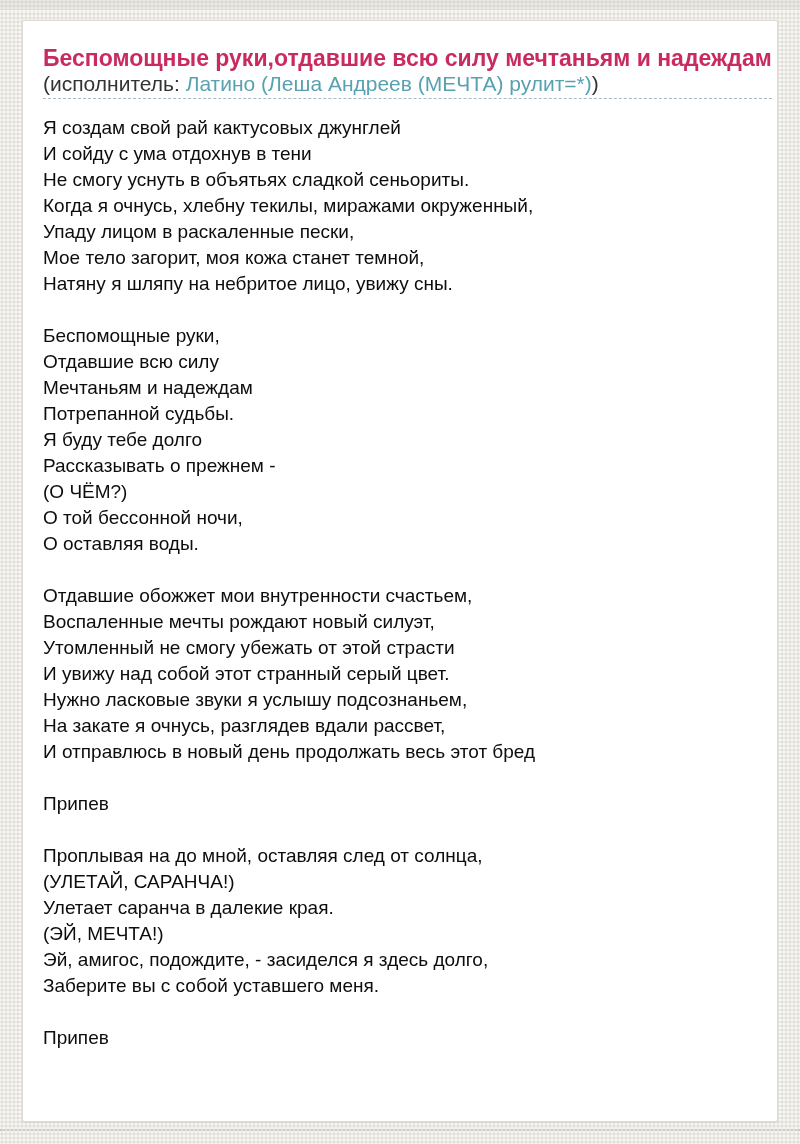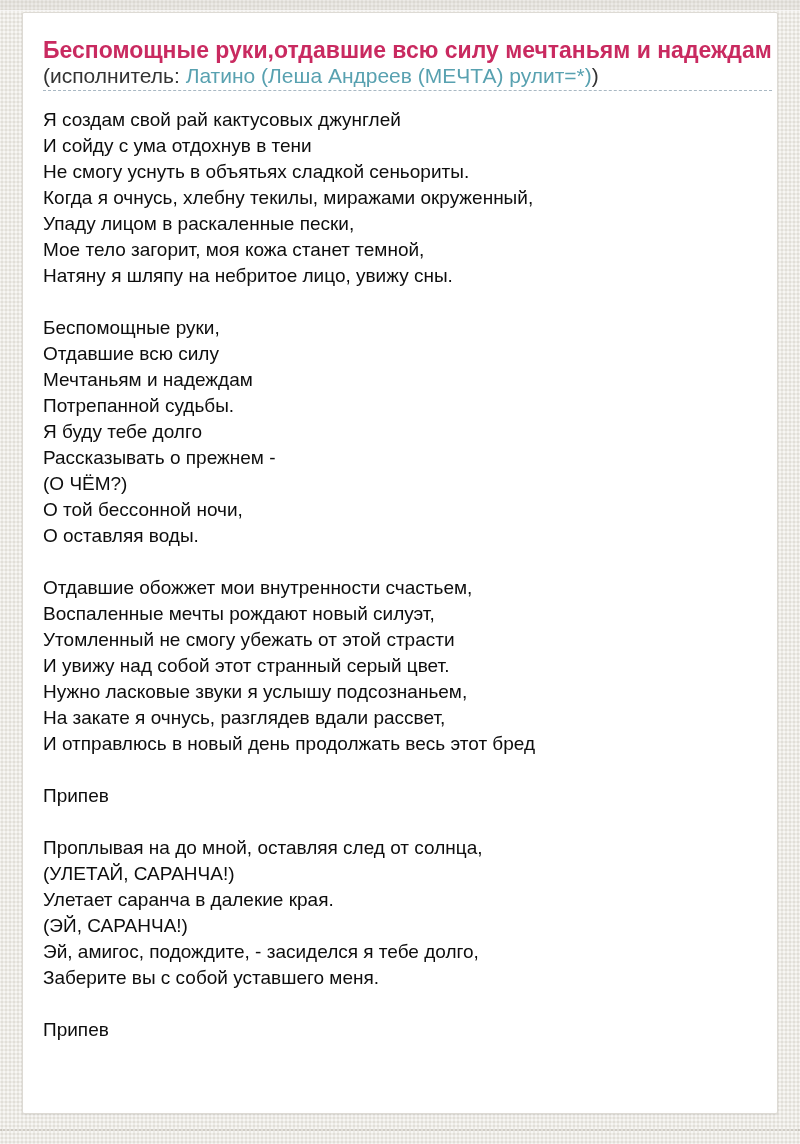--- a/index.html
+++ b/index.html
@@ -28,21 +28,21 @@
   }
   .bottom-seam {
     position: absolute;
     left: 0; top: 1129px;
     width: 100%; height: 0;
     border-top: 2px dotted rgba(170,165,155,0.45);
   }
   .card {
     position: absolute;
     left: 22px;
-    top: 12px;
+    top: 20px;
     width: 756px;
     height: 1102px;
     box-sizing: border-box;
     background: #ffffff;
     border: 1px solid #dddad4;
     border-radius: 2px;
     box-shadow: 0 1px 2px rgba(0,0,0,0.07);
     padding: 23px 5px 26px 20px;
   }
   .song-title {
@@ -112,21 +112,21 @@
       <div class="lyric-line">И увижу над собой этот странный серый цвет.</div>
       <div class="lyric-line">Нужно ласковые звуки я услышу подсознаньем,</div>
       <div class="lyric-line">На закате я очнусь, разглядев вдали рассвет,</div>
       <div class="lyric-line">И отправлюсь в новый день продолжать весь этот бред</div>
       <div class="lyric-line">&nbsp;</div>
       <div class="lyric-line">Припев</div>
       <div class="lyric-line">&nbsp;</div>
       <div class="lyric-line">Проплывая на до мной, оставляя след от солнца,</div>
       <div class="lyric-line">(УЛЕТАЙ, САРАНЧА!)</div>
       <div class="lyric-line">Улетает саранча в далекие края.</div>
-      <div class="lyric-line">(ЭЙ, САРАНЧА!)</div>
-      <div class="lyric-line">Эй, амигос, подождите, - засиделся я тебе долго,</div>
+      <div class="lyric-line">(ЭЙ, МЕЧТА!)</div>
+      <div class="lyric-line">Эй, амигос, подождите, - засиделся я здесь долго,</div>
       <div class="lyric-line">Заберите вы с собой уставшего меня.</div>
       <div class="lyric-line">&nbsp;</div>
       <div class="lyric-line">Припев</div>
     </div>
 </div>
 
 <div class="bottom-seam"></div>
 
 </body></html>

